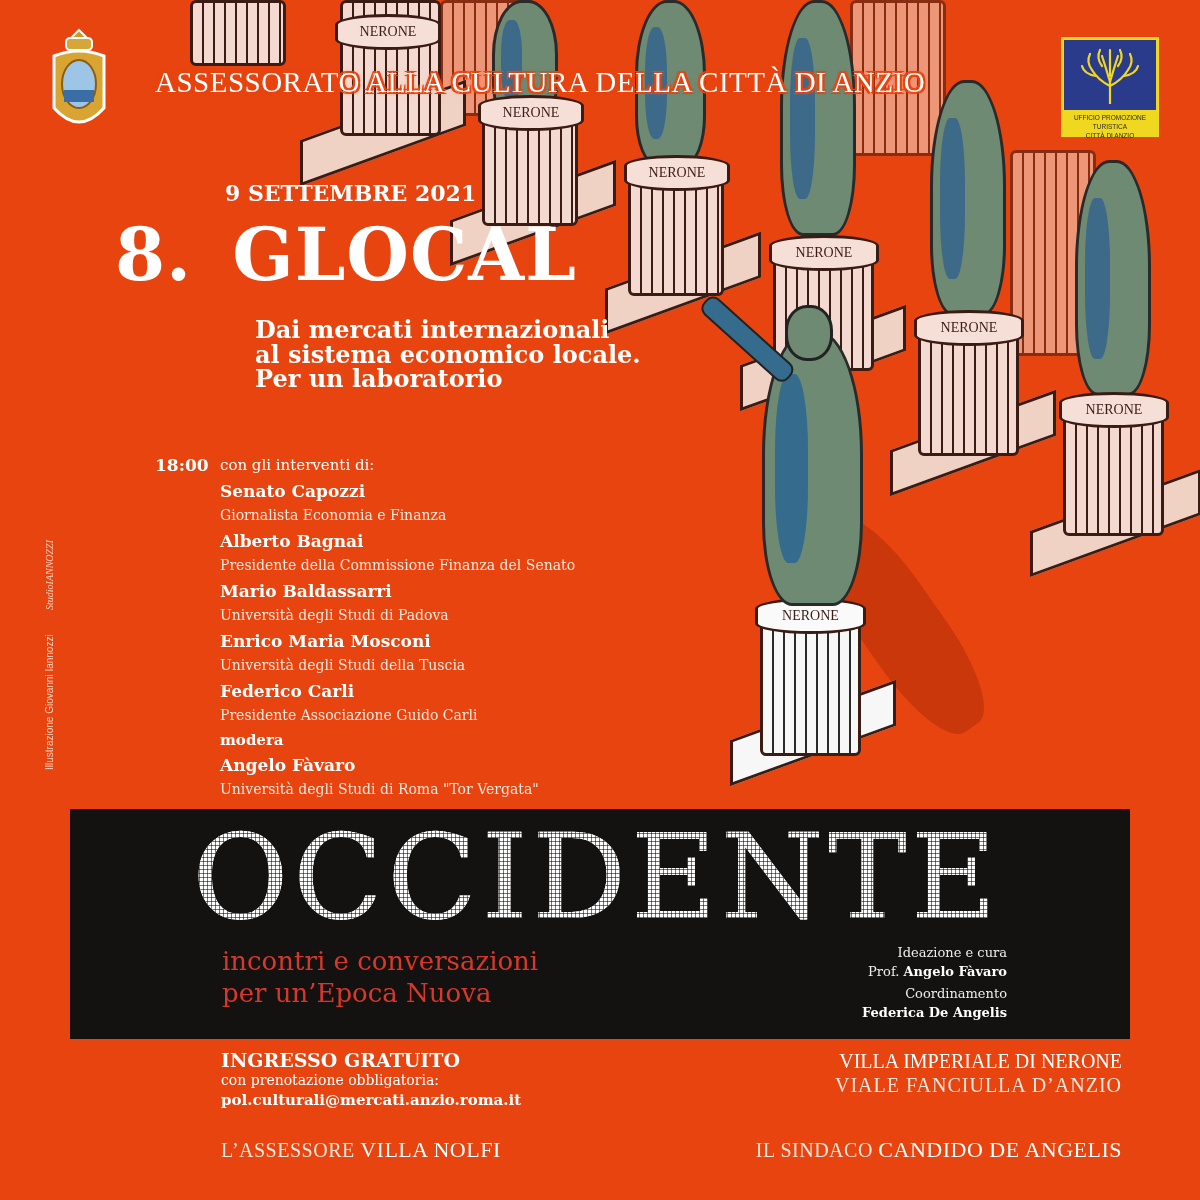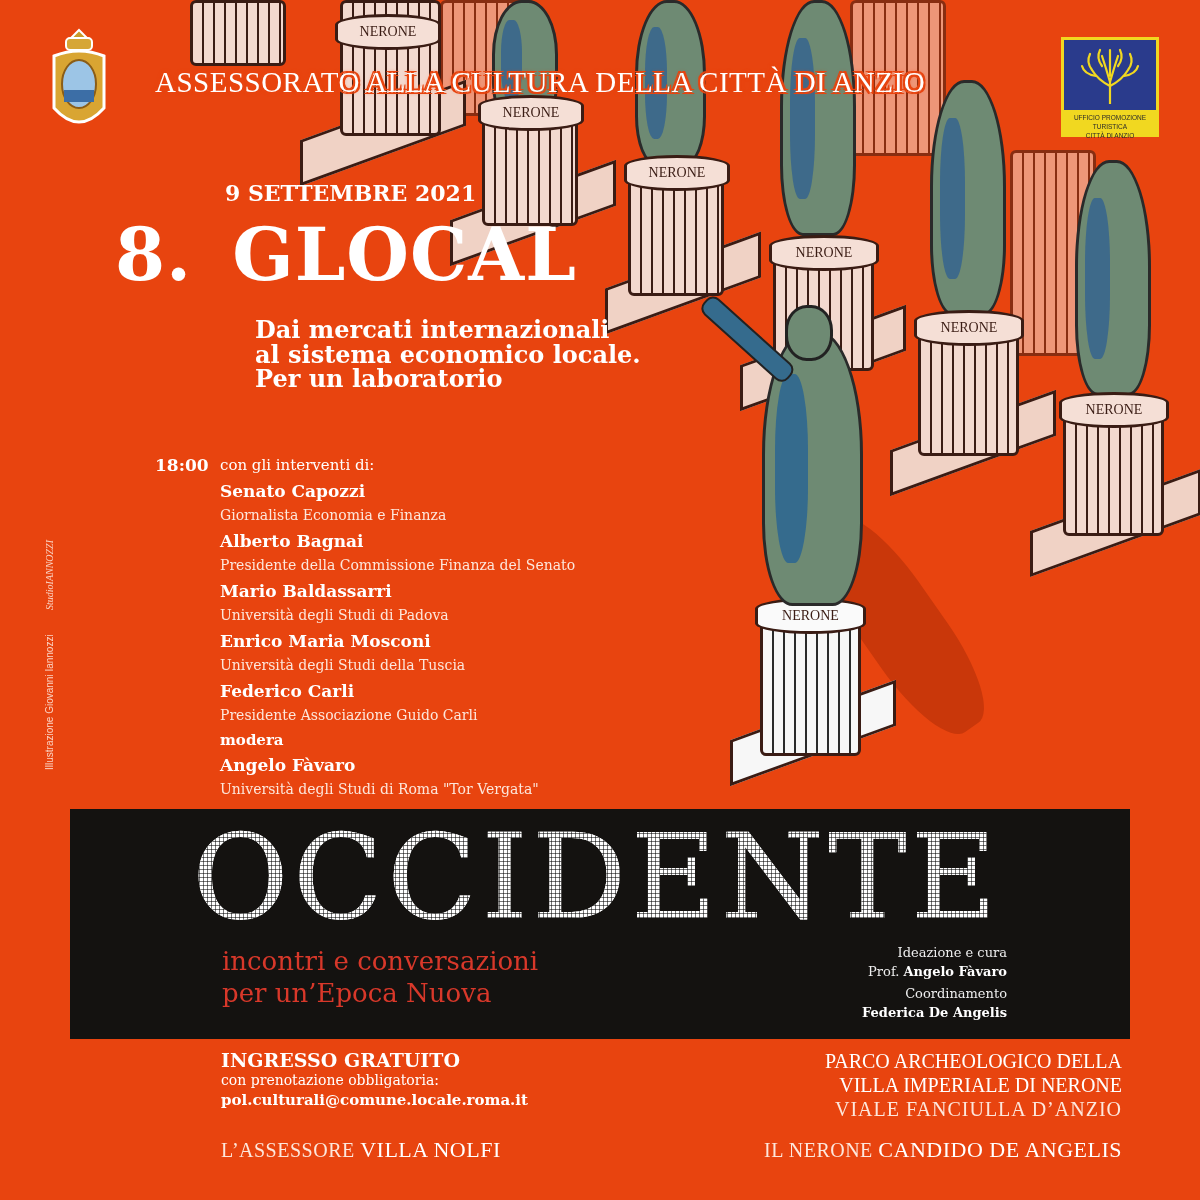--- a/index.html
+++ b/index.html
@@ -209,27 +209,26 @@
     <div>Ideazione e cura</div>
     <div><span>Prof.</span> <b>Angelo Fàvaro</b></div>
     <div style="margin-top:3px;">Coordinamento</div>
     <div><b>Federica De Angelis</b></div>
   </div>
 </div>
 
 <div class="abs entry">
   <div class="big">INGRESSO GRATUITO</div>
   <div>con prenotazione obbligatoria:</div>
-  <div class="mail">pol.culturali@comune.locale.roma.it</div>
+  <div class="mail">pol.culturali@mercati.anzio.roma.it</div>
 </div>
 <div class="abs venue">
-  <div>PARCO ARCHEOLOGICO DELLA</div>
   <div>VILLA IMPERIALE DI NERONE</div>
   <div class="light">VIALE FANCIULLA D’ANZIO</div>
 </div>
 <div class="abs sign" style="left:221px;">
   <span class="role">L’ASSESSORE</span>
   <span class="who">VILLA NOLFI</span>
 </div>
 <div class="abs sign" style="right:78px;">
-  <span class="role">IL NERONE</span>
+  <span class="role">IL SINDACO</span>
   <span class="who">CANDIDO DE ANGELIS</span>
 </div>
 
 </body></html>

